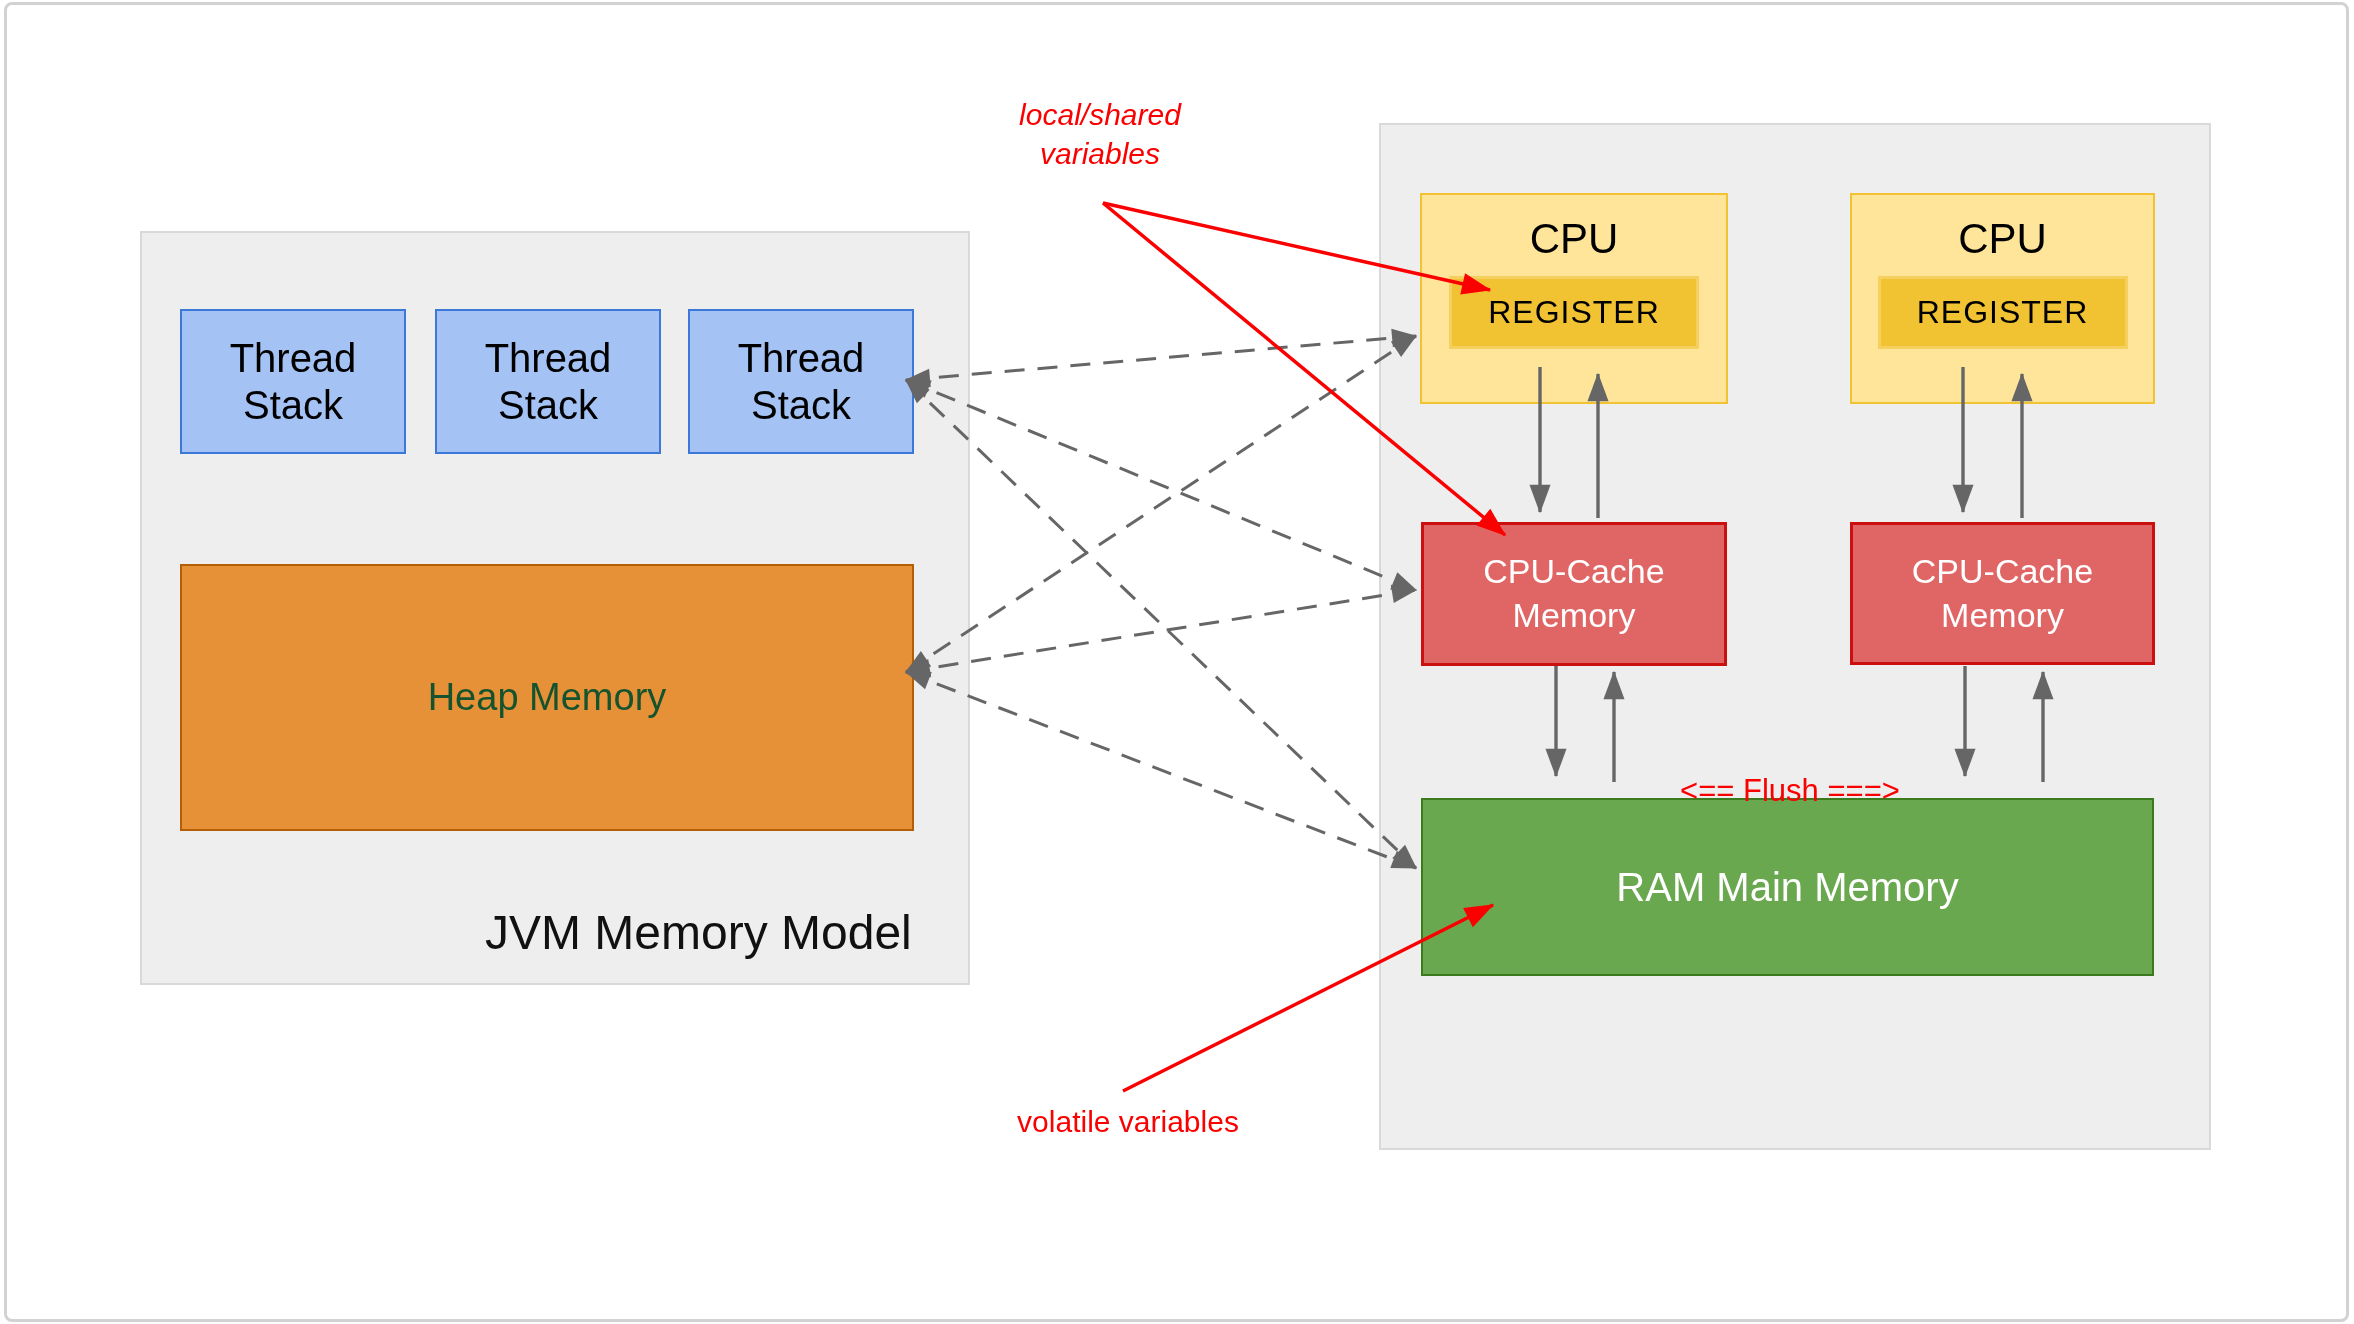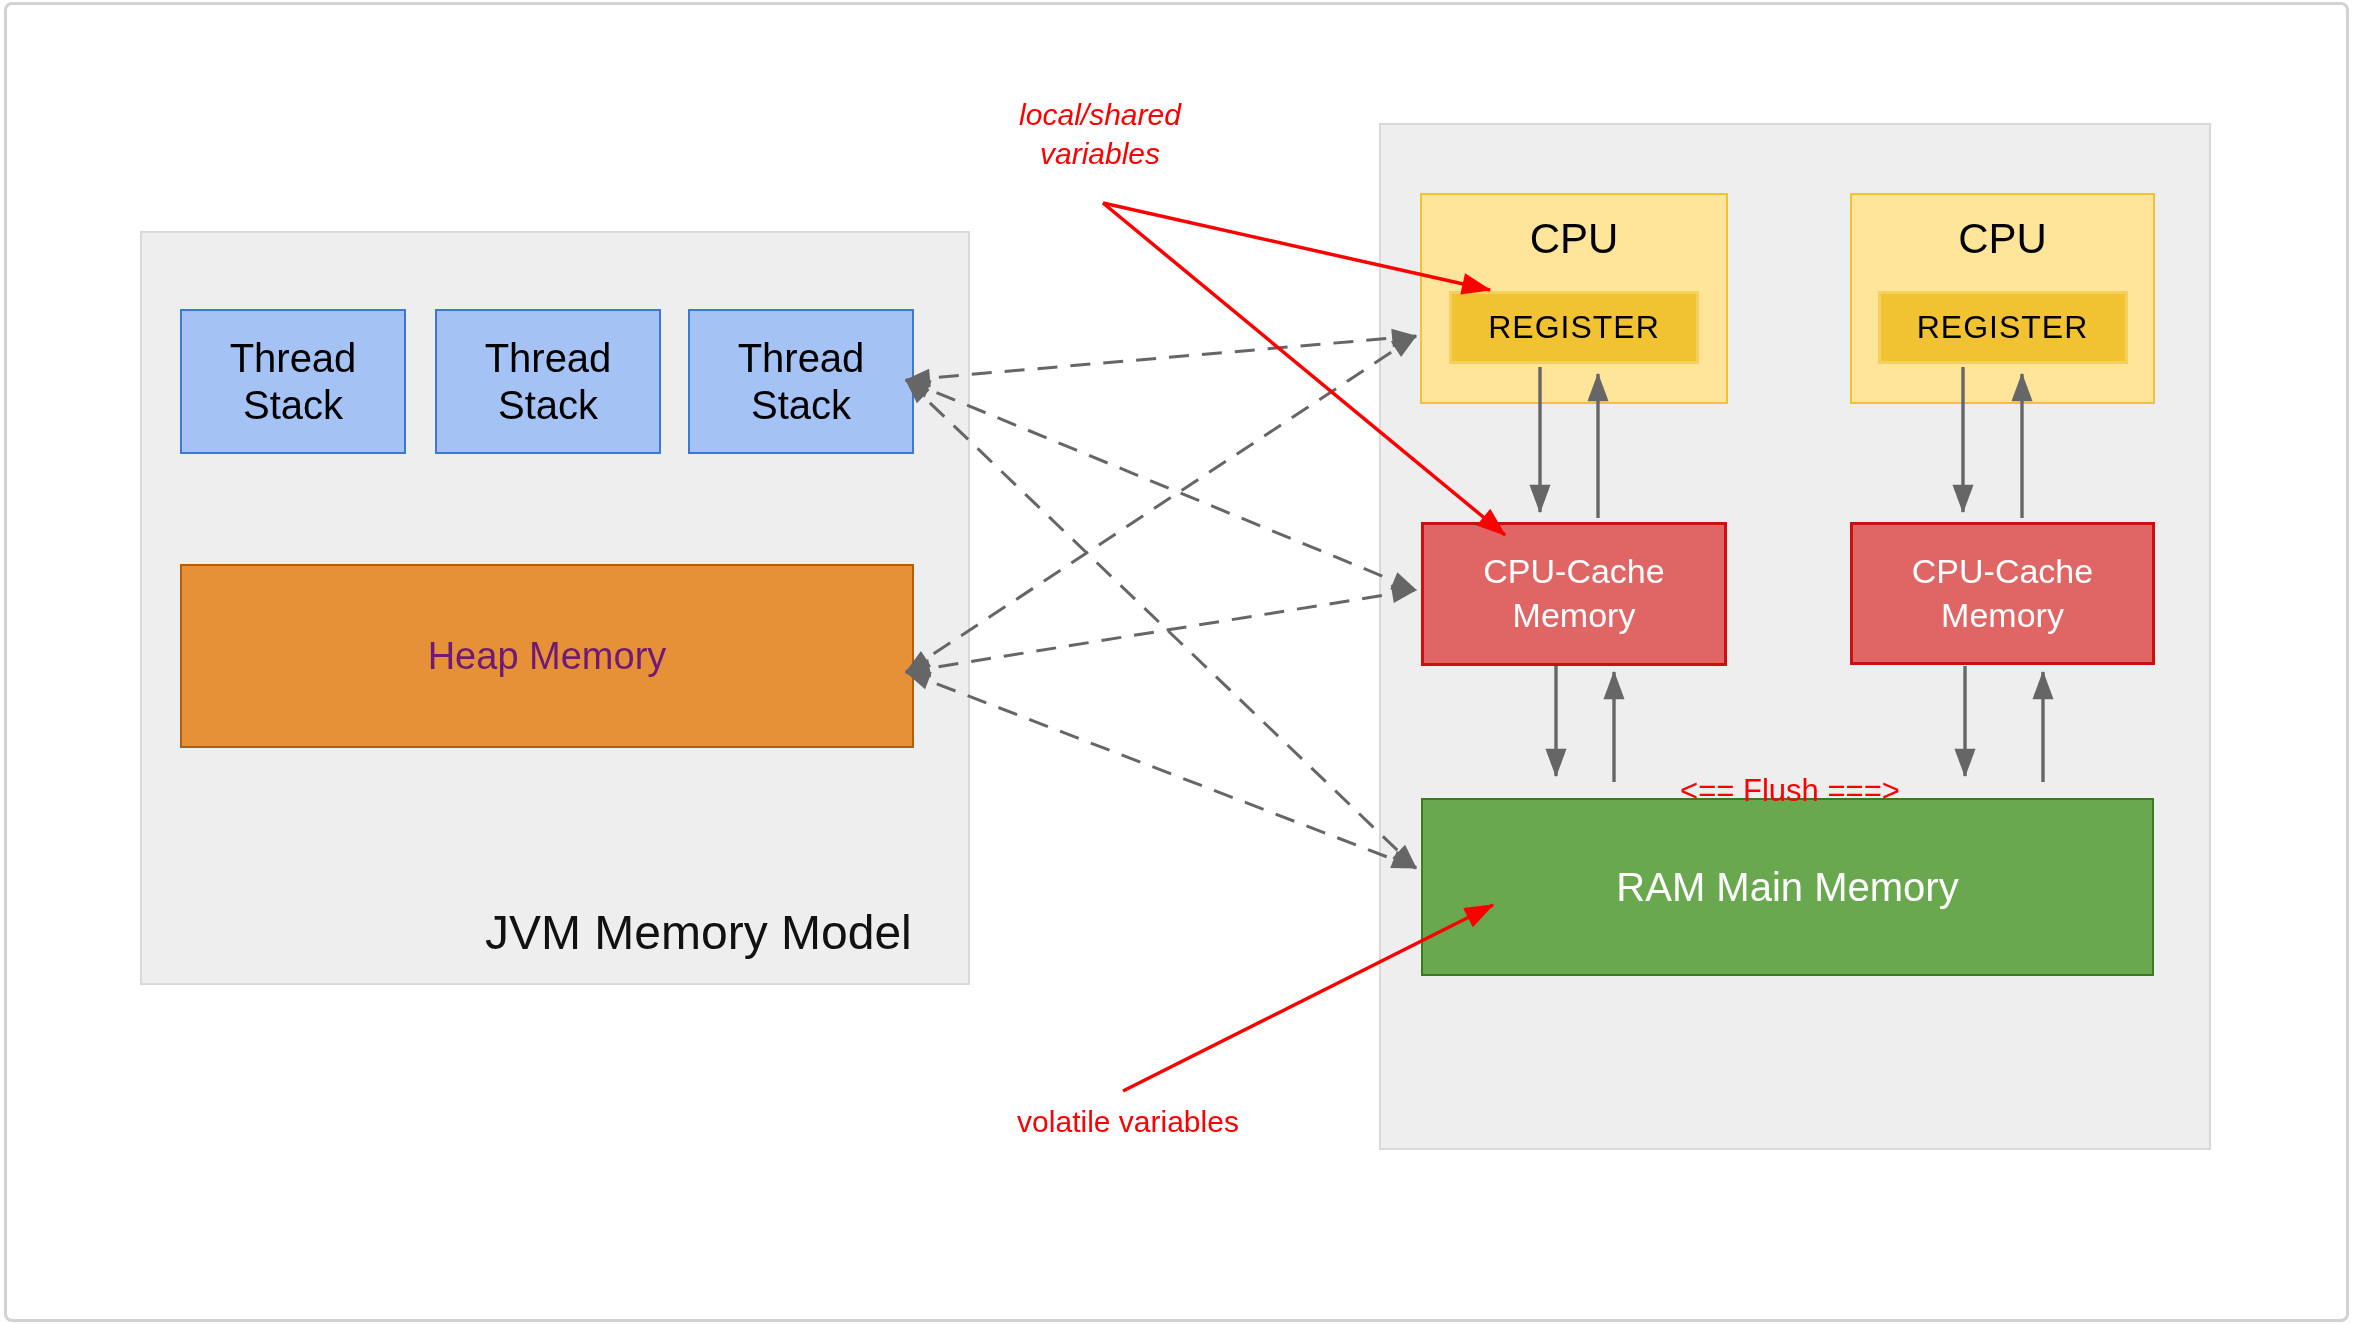--- a/index.html
+++ b/index.html
@@ -18,36 +18,36 @@
   .panel.jvm{left:140px;top:231px;width:830px;height:754px;}
   .panel.cpu-model{left:1379px;top:123px;width:832px;height:1027px;}
   .box{position:absolute;box-sizing:border-box;display:flex;align-items:center;justify-content:center;text-align:center;}
   .ts{
     width:226px;height:145px;top:76px;background:var(--ts_fill);
     border:2px solid var(--ts_border);color:#000;font-size:40px;line-height:1.17;
   }
   .ts1{left:38px;} .ts2{left:293px;} .ts3{left:546px;}
   .ts span{display:block;width:160px;}
   .heap{
-    left:38px;top:331px;width:734px;height:184px;background:var(--heap_fill);
-    border:2px solid var(--heap_border);color:#701a75;font-size:38px;
+    left:38px;top:331px;width:734px;height:267px;background:var(--heap_fill);
+    border:2px solid var(--heap_border);color:#14532d;font-size:38px;
   }
   .panel-title{
     position:absolute;width:500px;text-align:left;font-size:48px;line-height:56px;color:#111;
   }
   .jvm-title{left:343px;top:672px;}
   .cpu-title-label{left:345px;top:935px;}
   .cpu{
     width:308px;height:211px;top:68px;background:var(--cpu_fill);
     border:2px solid var(--cpu_border);display:block;
   }
   .cpu1{left:39px;} .cpu2{left:469px;width:305px;}
   .cpu-name{margin-top:20px;text-align:center;font-size:42px;color:#000;}
   .register{
-    left:50%;transform:translateX(-50%);top:96px;width:250px;height:73px;
+    left:50%;transform:translateX(-50%);top:81px;width:250px;height:73px;
     background:var(--reg_fill);border:3px solid var(--reg_border);
     color:#000;font-size:32px;letter-spacing:1px;
   }
   .cache{
     width:306px;height:144px;top:397px;background:var(--cache_fill);
     border:3px solid var(--cache_border);color:#fff;font-size:34px;line-height:1.28;
   }
   .cache1{left:40px;} .cache2{left:469px;width:305px;height:143px;}
   .cache span{display:block;width:220px;}
   .ram{

